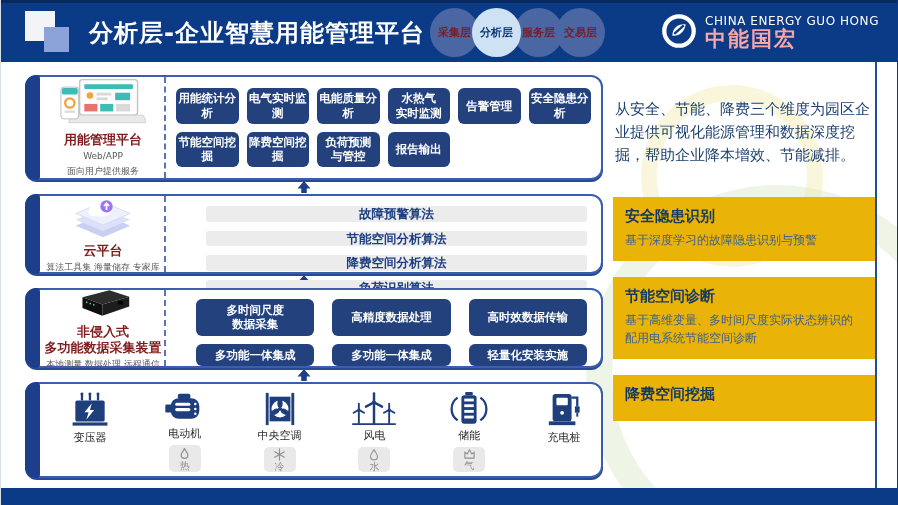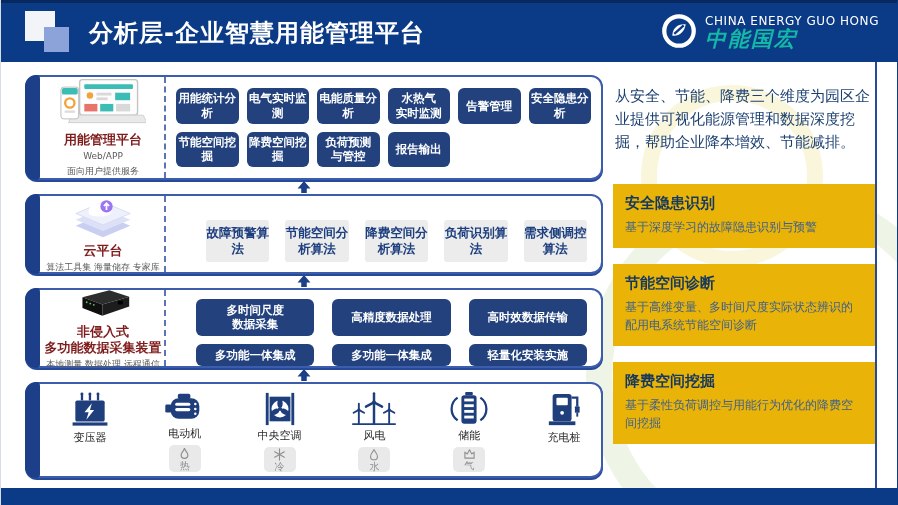--- a/index.html
+++ b/index.html
@@ -9,50 +9,50 @@
   .header{position:absolute;top:0;left:0;right:0;height:62px;background:#0b3a86;border-top:3px solid #08295f;display:flex;align-items:center;padding:0 14px;box-sizing:border-box;z-index:5;}
   .deco{position:relative;width:56px;height:50px;margin-left:10px;flex:0 0 auto;}
   .deco .sq1{position:absolute;left:0;top:3px;width:30px;height:30px;background:#f2f4f8;}
   .deco .sq2{position:absolute;left:19px;top:19px;width:25px;height:25px;background:#8ba3d8;}
   .page-title{color:#fff;font-size:24px;font-weight:bold;margin-left:8px;letter-spacing:1px;white-space:nowrap;}
   .tabs{display:flex;margin-left:12px;align-items:center;}
   .tab{width:49px;height:49px;border-radius:50%;background:#4a66a3;color:#7c1b28;font-size:11px;font-weight:bold;display:flex;align-items:center;justify-content:center;margin-left:-7px;position:relative;z-index:1;cursor:pointer;}
   .tab.active{background:#cfe2f3;color:#0e3a77;z-index:2;}
   .logo{margin-left:auto;display:flex;align-items:center;gap:7px;padding-right:4px;}
   .logo-text .en{color:#fff;font-size:12px;letter-spacing:.55px;white-space:nowrap;}
-  .logo-text .zh{color:#14b8a6;font-size:21px;font-weight:bold;letter-spacing:2px;line-height:1.1;white-space:nowrap;font-style:italic;}
+  .logo-text .zh{color:#fca5a5;font-size:21px;font-weight:bold;letter-spacing:2px;line-height:1.1;white-space:nowrap;}
 
   
   .stack{position:absolute;left:24px;top:75px;width:578px;z-index:2;}
   .row{position:relative;background:#fff;border:2px solid #3c5dab;border-radius:12px;box-sizing:border-box;display:flex;box-shadow:0 2px 0 #27499a;}
   .row::before{content:"";position:absolute;left:-2px;top:-2px;bottom:-2px;width:15px;background:#1d3f8a;border-radius:12px 4px 4px 12px;}
   .row1{height:105px;}.row2{height:80px;}.row3{height:80px;}.row4{height:96px;}
   .row-left{flex:0 0 124px;margin-left:15px;border-right:2px dashed #5a74b5;display:flex;flex-direction:column;align-items:center;justify-content:center;padding:4px 2px;box-sizing:border-box;text-align:center;}
   .row-title{font-size:13px;font-weight:bold;color:#7f1d1d;line-height:1.25;}
   .row-sub{font-size:9px;color:#5a5a5a;margin-top:2px;line-height:1.35;}
   .grid{flex:1;display:grid;box-sizing:border-box;}
   .grid-1{grid-template-columns:repeat(6,1fr);gap:8px;padding:11px 10px;}
-  .grid-2{grid-template-columns:repeat(5,1fr);gap:9px 16px;padding:24px 14px 10px 40px;}
+  .grid-2{grid-template-columns:repeat(1,1fr);gap:9px 16px;padding:10px 14px 10px 40px;}
   .grid-3{grid-template-columns:repeat(3,1fr);gap:8px 18px;padding:9px 14px 0 30px;}
   .chip{display:flex;align-items:center;justify-content:center;text-align:center;white-space:pre-line;border-radius:6px;font-weight:bold;line-height:1.25;}
   .chip.navy{background:#22417d;color:#fff;font-size:11.5px;}
   .chip.gray{background:#ececec;color:#1d3f7f;font-size:12.5px;border-radius:3px;}
   .arrow-gap{height:14px;display:flex;align-items:center;padding-left:272px;box-sizing:border-box;}
 
   
   .devices{flex:1;display:flex;justify-content:space-between;padding:7px 4px 4px 30px;box-sizing:border-box;}
   .device{display:flex;flex-direction:column;align-items:center;width:66px;}
   .device .dev-icon{height:38px;display:flex;align-items:center;justify-content:center;}
   .device-label{font-size:11px;color:#2b2b2b;margin-top:1px;white-space:nowrap;}
   .badge{margin-top:4px;width:32px;height:34px;border-radius:5px;background:#e9e9e9;color:#8f8f8f;display:flex;flex-direction:column;align-items:center;justify-content:center;gap:1px;}
   .badge span{font-size:10px;line-height:1;}
   .badge.active{background:#7e96d2;color:#fff;}
 
   
-  .right{position:absolute;left:612px;top:49px;width:262px;height:356px;z-index:2;}
+  .right{position:absolute;left:612px;top:62px;width:262px;height:356px;z-index:2;}
   .intro{margin:36px 2px 0 2px;color:#1d4071;font-size:15px;line-height:1.52;position:relative;z-index:1;}
   .cards{margin-top:31px;display:flex;flex-direction:column;gap:16px;position:relative;z-index:1;}
   .card{background:#eab308;padding:10px 12px 12px;box-sizing:border-box;}
   .card-title{font-size:15px;font-weight:bold;color:#15395e;margin-bottom:5px;}
   .card-desc{font-size:12px;color:#3f618b;line-height:1.5;}
 
   .right-edge{position:absolute;top:62px;bottom:17px;right:20px;width:2px;background:#27499a;z-index:3;}
   .bottom-bar{position:absolute;left:0;right:0;bottom:0;height:17px;background:#0b3a86;z-index:4;}
 
   
@@ -64,20 +64,26 @@
 <body>
 
 <div class="slide">
 
   <div class="header">
     <div class="deco">
       <div class="sq1"></div>
         <div class="sq2"></div>
     </div>
     <div class="page-title">分析层-企业智慧用能管理平台</div>
+    <div class="tabs">
+      <div class="tab">采集层</div>
+      <div class="tab active">分析层</div>
+      <div class="tab">服务层</div>
+      <div class="tab">交易层</div>
+    </div>
     <div class="logo">
       <div class="logo-mark">
         <svg width="38" height="38" viewBox="0 0 40 40">
           <circle cx="20" cy="20" r="15.5" fill="none" stroke="#fff" stroke-width="4.5"></circle>
           <path d="M13 25 C13 17 19 12 27 13 C26 21 20 26 13 25 Z" fill="#fff"></path>
           <path d="M15 23 L25 14" stroke="#0b3a86" stroke-width="2.5"></path>
         </svg>
       </div>
       <div class="logo-text">
         <div class="en">CHINA ENERGY GUO HONG</div>
@@ -358,20 +364,19 @@
       <div class="card">
         <div class="card-title">安全隐患识别</div>
         <div class="card-desc">基于深度学习的故障隐患识别与预警</div>
       </div>
       <div class="card">
         <div class="card-title">节能空间诊断</div>
         <div class="card-desc">基于高维变量、多时间尺度实际状态辨识的配用电系统节能空间诊断</div>
       </div>
       <div class="card">
         <div class="card-title">降费空间挖掘</div>
-        <div class="card-desc">基于柔性负荷调控与用能行为优化的降费空间挖掘</div>
       </div>
     </div>
   </div>
 
   <div class="right-edge"></div>
   <div class="bottom-bar"></div>
 </div>
 
 </body></html>

